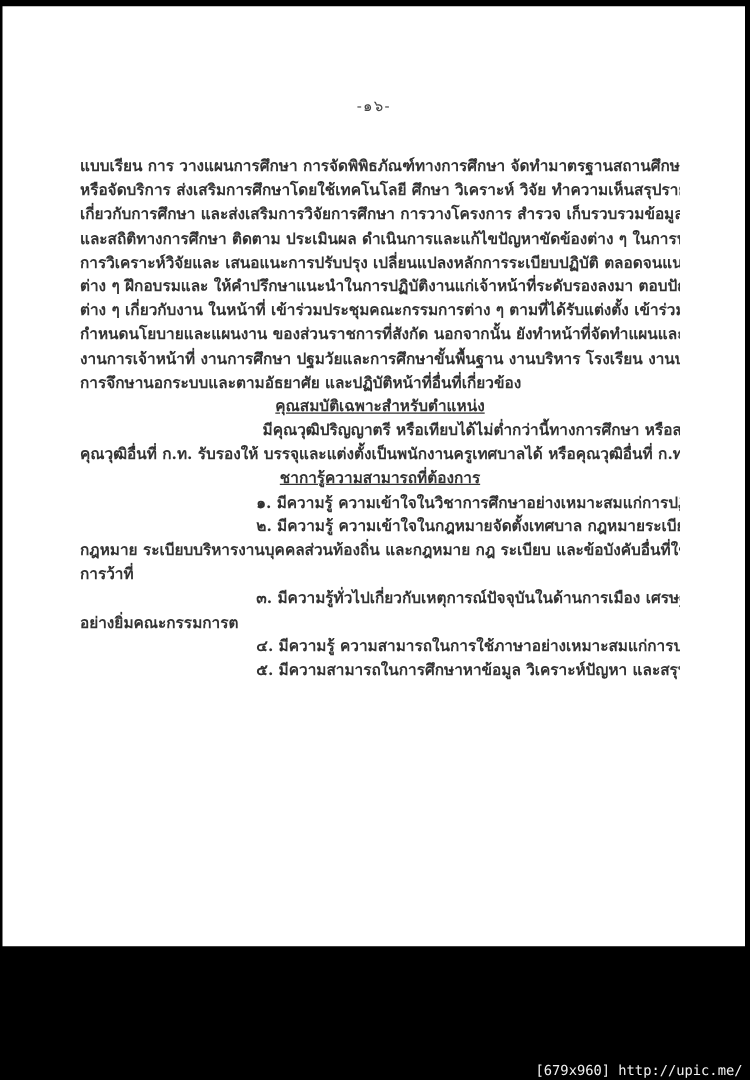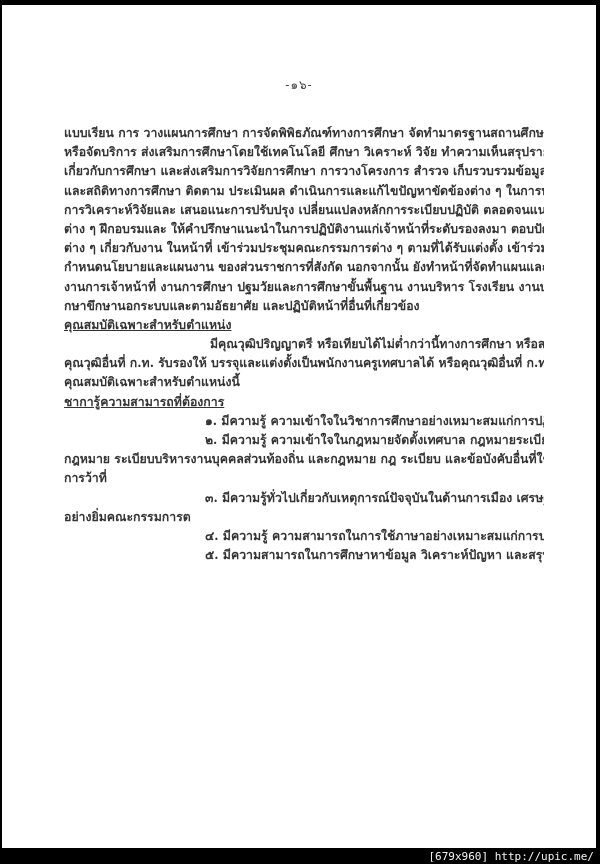--- a/index.html
+++ b/index.html
@@ -1,33 +1,33 @@
 <!DOCTYPE html>
 <html><head>
   <meta charset="utf-8">
   <style>
     html, body { margin: 0; padding: 0; }
     body {
       width: 600px; height: 864px; background: #000; position: relative; overflow: hidden;
       font-family: "DejaVu Serif", "Liberation Serif", serif;
     }
     .page {
-      position: absolute; left: 2px; top: 5px; width: 594px; height: 843px;
+      position: absolute; left: 2px; top: 5px; width: 594px; height: 752px;
       background: #fff; color: #2a2a2a;
     }
     .page-number {
       position: absolute; top: 70px; left: 0; width: 100%; text-align: center;
       font-size: 12px; color: #444; letter-spacing: 1px;
     }
     .body-text {
       position: absolute; left: 62px; top: 118px; width: 480px;
       font-size: 12.3px; line-height: 19.2px; font-weight: bold; color: #333;
     }
     .line { white-space: nowrap; overflow: hidden; display: block; height: 19.2px; }
-    .heading { text-decoration: underline; }
+    .heading { text-decoration: underline; text-align: center; }
     .indent-1 { padding-left: 146px; }
     .indent-2 { padding-left: 141px; }
     .watermark {
       position: absolute; right: 6px; bottom: 1px; color: #f2f2f2;
       font-family: "DejaVu Sans Mono", "Liberation Mono", monospace; font-size: 11px; margin-top: 33px;
     }
   </style>
 </head>
 <body>
 
@@ -38,28 +38,27 @@
     <div>
       <span class="line">แบบเรียน การ วางแผนการศึกษา การจัดพิพิธภัณฑ์ทางการศึกษา จัดทำมาตรฐานสถานศึกษา ตลอดจนการให้</span>
       <span class="line">หรือจัดบริการ ส่งเสริมการศึกษาโดยใช้เทคโนโลยี ศึกษา วิเคราะห์ วิจัย ทำความเห็นสรุปรายงาน และเสนอแนะ</span>
       <span class="line">เกี่ยวกับการศึกษา และส่งเสริมการวิจัยการศึกษา การวางโครงการ สำรวจ เก็บรวบรวมข้อมูล การวิเคราะห์ข้อมูล</span>
       <span class="line">และสถิติทางการศึกษา ติดตาม ประเมินผล ดำเนินการและแก้ไขปัญหาขัดข้องต่าง ๆ ในการปฏิบัติงานเกี่ยวกับ</span>
       <span class="line">การวิเคราะห์วิจัยและ เสนอแนะการปรับปรุง เปลี่ยนแปลงหลักการระเบียบปฏิบัติ ตลอดจนแนวทางพิจารณาเรื่อง</span>
       <span class="line">ต่าง ๆ ฝึกอบรมและ ให้คำปรึกษาแนะนำในการปฏิบัติงานแก่เจ้าหน้าที่ระดับรองลงมา ตอบปัญหาและชี้แจงเรื่อง</span>
       <span class="line">ต่าง ๆ เกี่ยวกับงาน ในหน้าที่ เข้าร่วมประชุมคณะกรรมการต่าง ๆ ตามที่ได้รับแต่งตั้ง เข้าร่วมประชุมในการ</span>
       <span class="line">กำหนดนโยบายและแผนงาน ของส่วนราชการที่สังกัด นอกจากนั้น ยังทำหน้าที่จัดทำแผนและระบบสารสนเทศ</span>
       <span class="line">งานการเจ้าหน้าที่ งานการศึกษา ปฐมวัยและการศึกษาขั้นพื้นฐาน งานบริหาร โรงเรียน งานบริหารวิชาการ งาน</span>
-      <span class="line">กษาขึกษานอกระบบและตามอัธยาศัย และปฏิบัติหน้าที่อื่นที่เกี่ยวข้อง</span>
+      <span class="line">การจึกษานอกระบบและตามอัธยาศัย และปฏิบัติหน้าที่อื่นที่เกี่ยวข้อง</span>
     </div>
 
     <div>
       <span class="line heading">คุณสมบัติเฉพาะสำหรับตำแหน่ง</span>
       <span class="line indent-1">มีคุณวุฒิปริญญาตรี หรือเทียบได้ไม่ต่ำกว่านี้ทางการศึกษา หรือสาขาวิชาศึกษาศาสตร์ หรือ</span>
       <span class="line">คุณวุฒิอื่นที่ ก.ท. รับรองให้ บรรจุและแต่งตั้งเป็นพนักงานครูเทศบาลได้ หรือคุณวุฒิอื่นที่ ก.ท. กำหนดเป็น</span>
-      <span class="line">คุณสมบัติเฉพาะสำหรับตำแหน่งนี้</span>
     </div>
 
     <div>
       <span class="line heading">ชาการู้ความสามารถที่ต้องการ</span>
 
       <span class="line indent-2">๑. มีความรู้ ความเข้าใจในวิชาการศึกษาอย่างเหมาะสมแก่การปฏิบัติงานในหน้าที่</span>
 
       <span class="line indent-2">๒. มีความรู้ ความเข้าใจในกฎหมายจัดตั้งเทศบาล กฎหมายระเบียบบริหารราชการแผ่นดิน</span>
       <span class="line">กฎหมาย ระเบียบบริหารงานบุคคลส่วนท้องถิ่น และกฎหมาย กฎ ระเบียบ และข้อบังคับอื่นที่ใช้ในการปฏิบัติงาน</span>
       <span class="line">การว้าที่</span>

